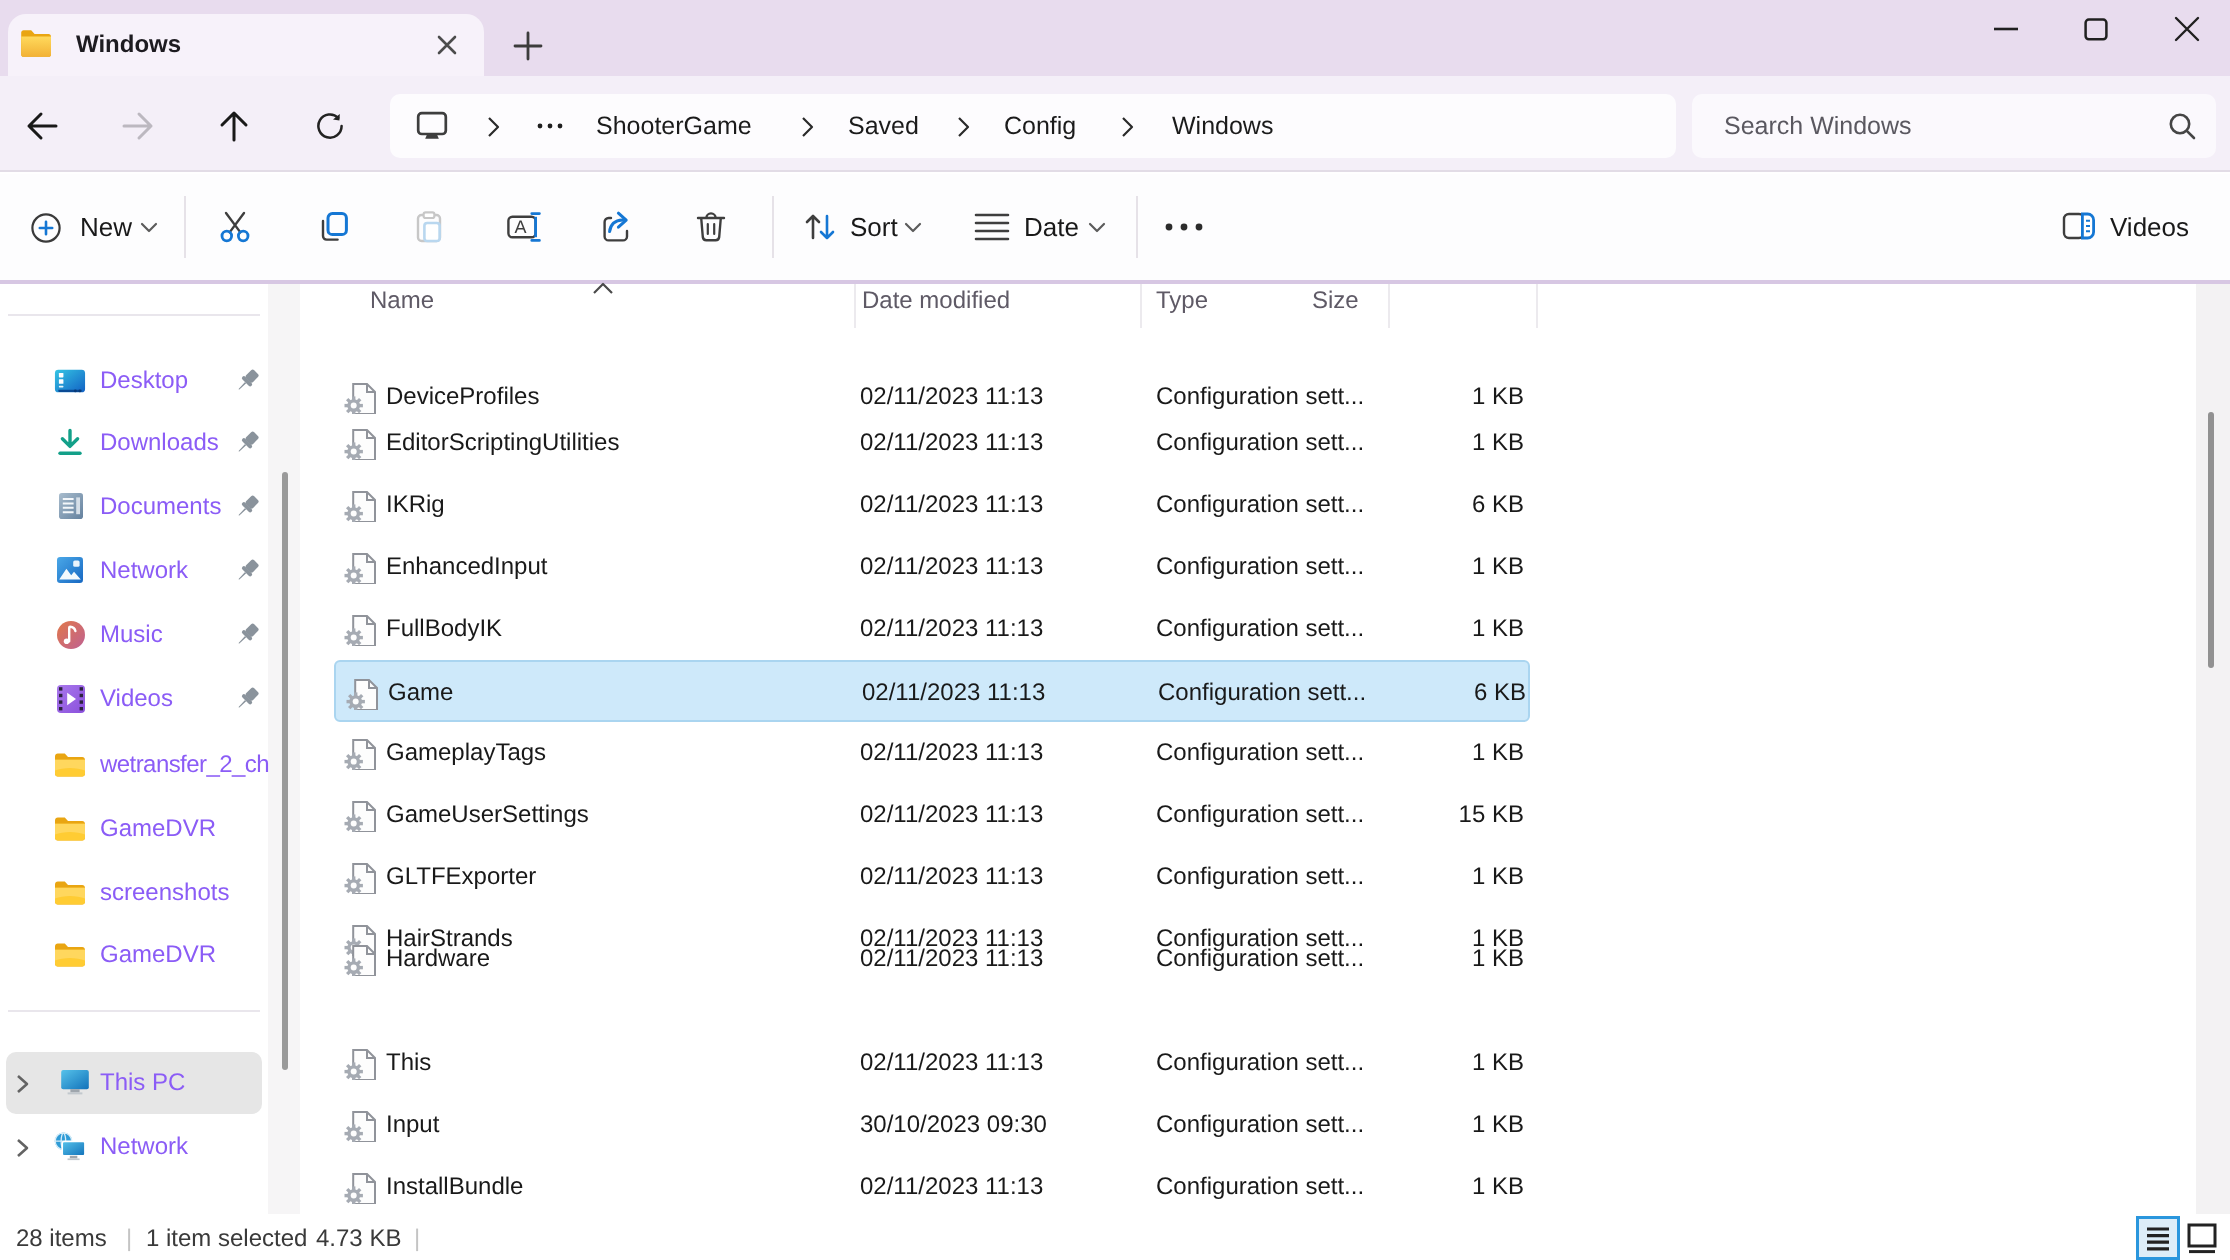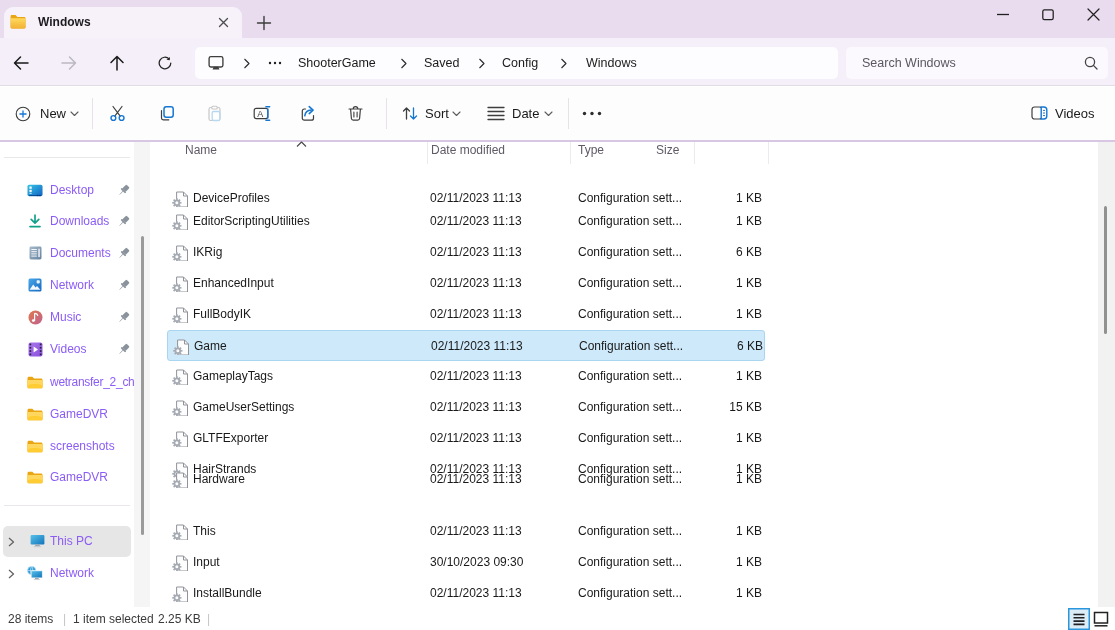--- a/index.html
+++ b/index.html
@@ -602,21 +602,21 @@
     <span class="sz">1 KB</span>
   </div>
 
 <div id="right-scroll"></div>
 <div id="right-thumb"></div>
 
 <div id="statusbar">
   <span class="st" style="left:8px">28 items</span>
   <span class="st" style="left:63px;color:#c4c4c4">|</span>
   <span class="st" style="left:73px">1 item selected</span>
-  <span class="st" style="left:158px">2.25 KB</span>
+  <span class="st" style="left:158px">4.73 KB</span>
   <span class="st" style="left:207px;color:#c4c4c4">|</span>
 </div>
 <svg class="abs" style="left:1068px;top:608px" width="22" height="22" viewBox="0 0 22 22">
   <rect x="0.75" y="0.75" width="20.5" height="20.5" fill="#ddedf8" stroke="#2a96dd" stroke-width="1.5"></rect>
   <path d="M5.5 6.5 h11 M5.5 9.8 h11 M5.5 13.1 h11 M5.5 16.4 h11" stroke="#222" stroke-width="1.6"></path>
 </svg>
 <svg class="abs" style="left:1093px;top:611px" width="16" height="16" viewBox="0 0 16 16">
   <rect x="1.5" y="1.5" width="13" height="10.5" fill="none" stroke="#222" stroke-width="1.5"></rect>
   <path d="M1.5 14.8 h13" stroke="#222" stroke-width="1.5"></path>
 </svg>

